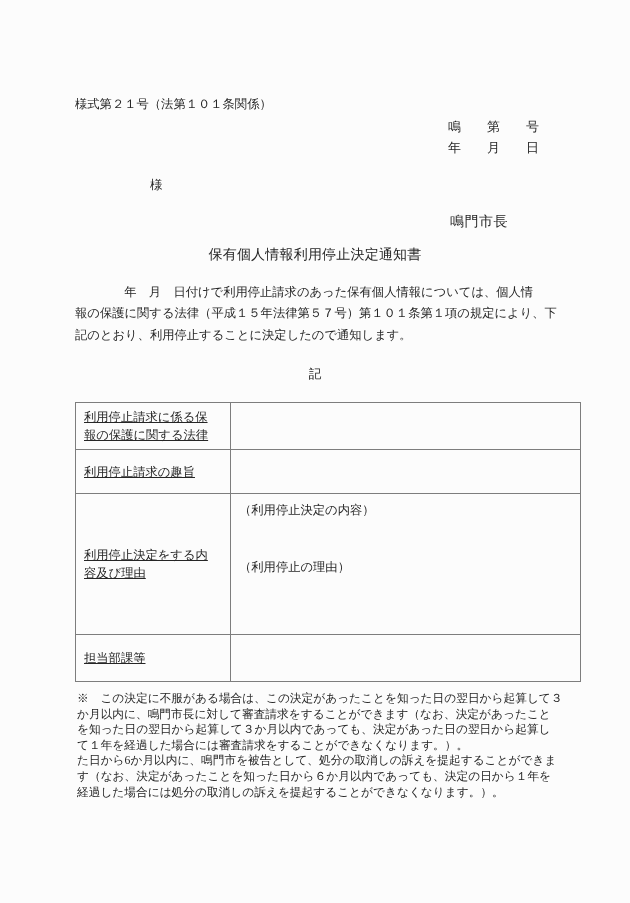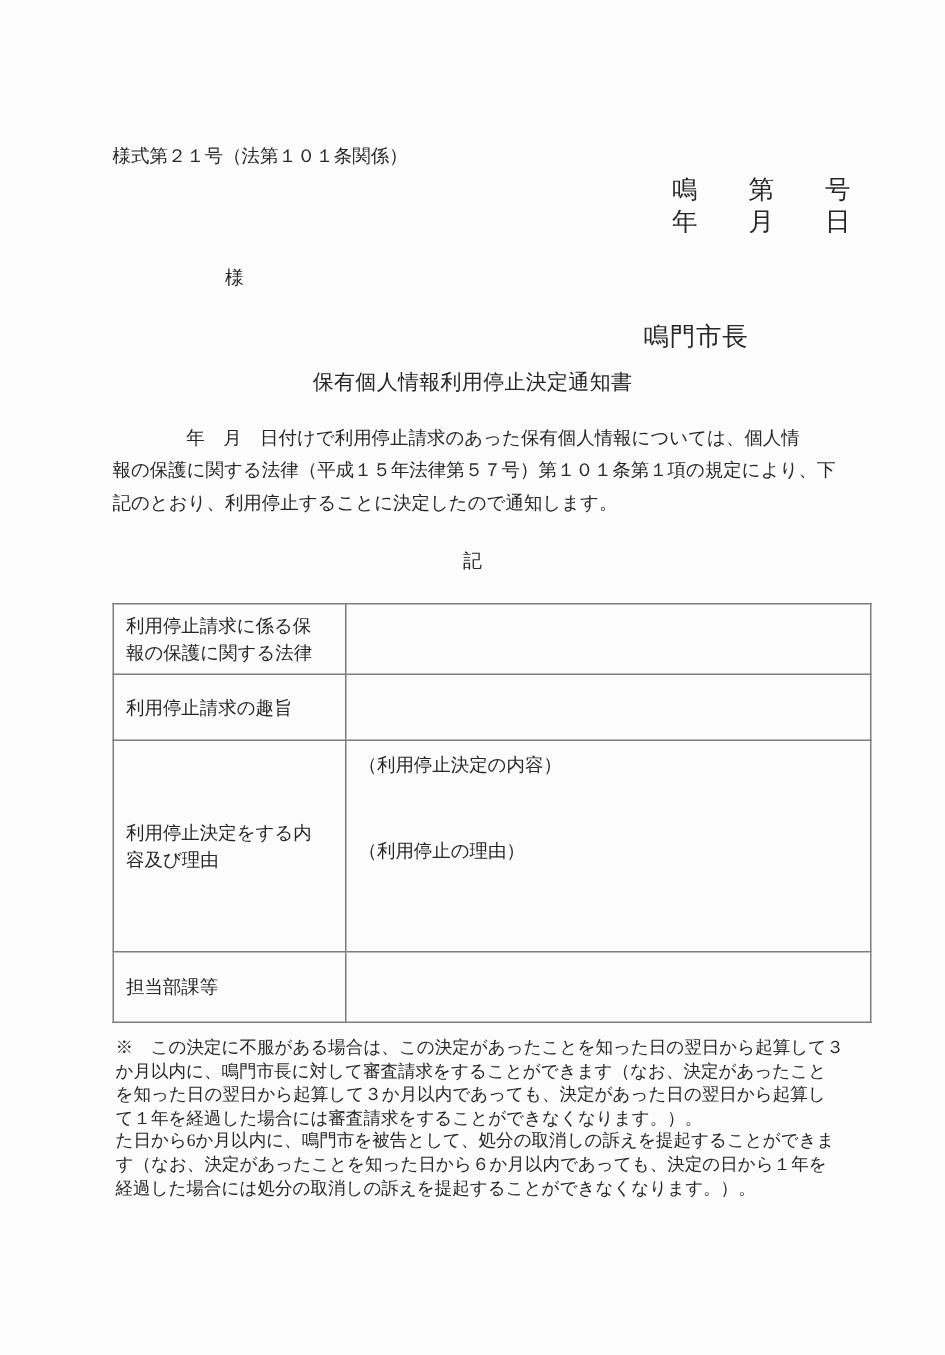--- a/index.html
+++ b/index.html
@@ -15,40 +15,40 @@
     margin:0 auto;
     background:var(--bg);
     color:var(--text);
     font-family:"Liberation Serif","DejaVu Serif",serif;
     overflow:hidden;
   }
   .abs{position:absolute;}
   .nowrap{white-space:nowrap;}
 
   .form-number{left:75px;top:96px;font-size:12.3px;font-family:Liberation Serif, serif;}
-  .docnum-block{left:448px;top:116px;font-size:17px;line-height:21px;}
+  .docnum-block{left:448px;top:116px;font-size:13px;line-height:21px;}
   .addressee{left:150px;top:177px;font-size:12.6px;}
-  .sender{left:429px;top:213px;font-size:17px;letter-spacing:0.5px;}
+  .sender{left:450px;top:213px;font-size:14px;letter-spacing:0.5px;}
   .doc-title{left:0;right:0;top:246px;text-align:center;font-size:14px;letter-spacing:0.2px;}
   .body-par{left:75px;top:282px;font-size:12.3px;line-height:21.4px;}
   .record-marker{left:0;right:0;top:366px;text-align:center;font-size:12.6px;}
 
   .form-table{
     left:75px;top:402px;
     border-collapse:collapse;
     table-layout:fixed;
     width:471px;
     font-size:12.3px;
   }
   .form-table td{
     border:1px solid var(--border);
     padding:0 8px;
     vertical-align:middle;
   }
-  .form-table td.lbl{width:138px;line-height:18px;}
+  .form-table td.lbl{width:138px;line-height:18px;text-decoration:underline;}
   .form-table td.val{width:333px;}
   .form-table td.val-top{vertical-align:top;padding-top:6px;line-height:20px;}
   .row-1{height:47px;}
   .row-2{height:44px;}
   .row-3{height:141px;}
   .row-4{height:47px;margin-top:48px;}
   .val-gap{margin-top:37px;}
 
   .notes{left:77px;top:691px;font-size:11.7px;line-height:15.6px;}
 </style>

